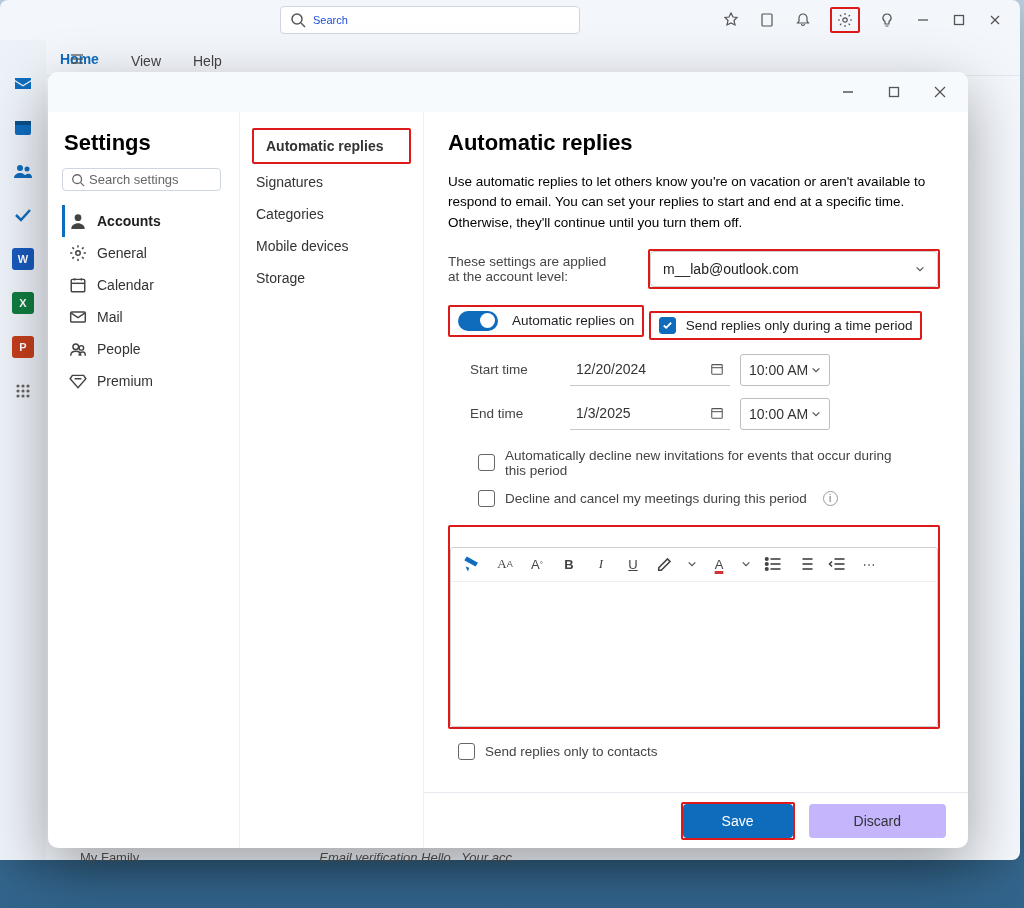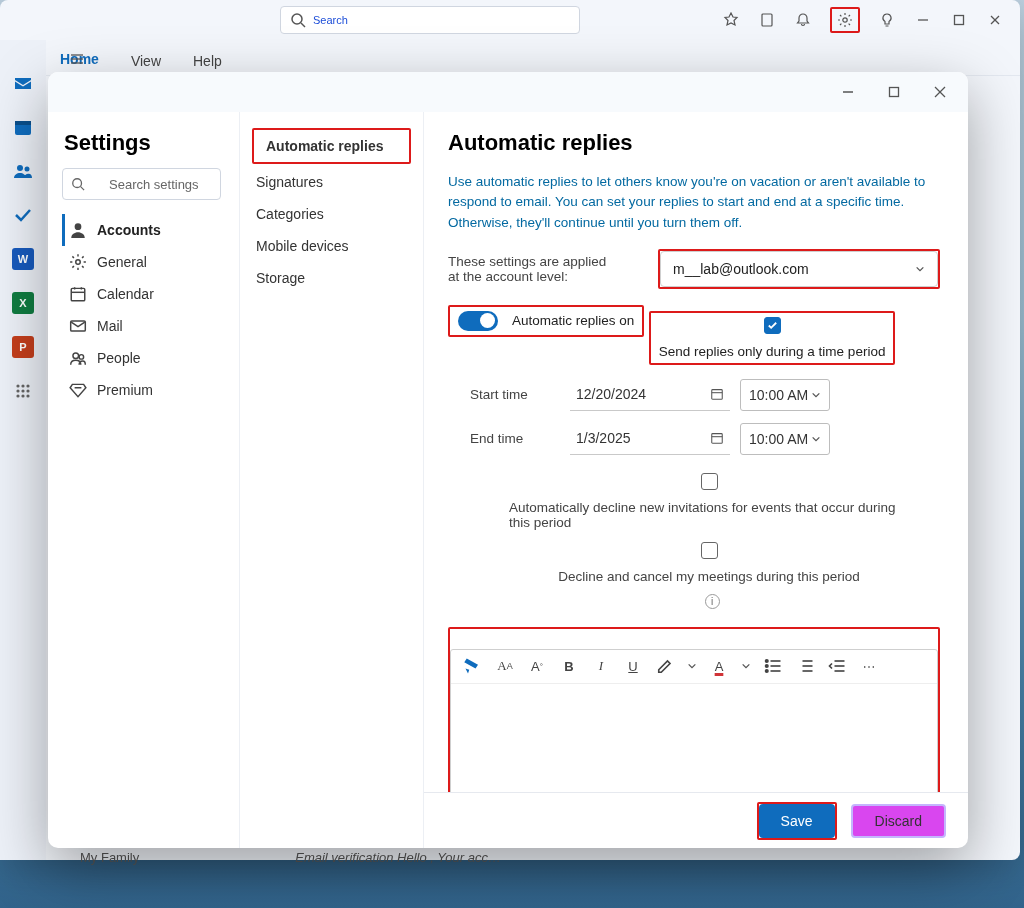--- a/index.html
+++ b/index.html
@@ -27,62 +27,62 @@
   .app-ic { width:22px; height:22px; display:flex; align-items:center; justify-content:center; border-radius:3px; font-size:11px; font-weight:700; color:#fff; }
 
   
   .dialog { position:absolute; left:48px; top:72px; width:920px; height:776px; background:#fff; border-radius:10px; box-shadow:0 20px 60px rgba(0,0,0,0.35); display:flex; flex-direction:column; overflow:hidden; }
   .dialog-titlebar { height:40px; display:flex; justify-content:flex-end; align-items:center; gap:10px; padding-right:10px; background:#f7fafd; }
   .win-btn { width:36px; height:30px; display:flex; align-items:center; justify-content:center; color:#555; border-radius:4px; }
 
   .dialog-body { flex:1; display:flex; min-height:0; }
   .col1 { width:192px; border-right:1px solid #eceff4; padding:8px 18px 8px 14px; }
   .settings-title { font-size:22px; font-weight:600; padding:10px 0 12px 2px; }
-  .search-settings { display:flex; align-items:center; gap:24px; height:32px; border:1px solid #d0d6e0; border-radius:4px; padding:0 8px; font-size:13px; color:#666; margin-bottom:14px; }
+  .search-settings { display:flex; align-items:center; gap:4px; height:23px; border:1px solid #d0d6e0; border-radius:4px; padding:0 8px; font-size:13px; color:#666; margin-bottom:14px; }
   .cat { display:flex; align-items:center; gap:10px; height:32px; font-size:14px; color:#333; padding-left:4px; border-left:3px solid transparent; cursor:pointer; }
   .cat.active { font-weight:600; border-left-color:#0f6cbd; color:#222; }
   .cat .cat-ic { width:18px; height:18px; color:#444; display:flex; align-items:center; justify-content:center; }
 
   .col2 { width:184px; border-right:1px solid #eceff4; padding:14px 4px; }
   .sub { padding:8px 12px; font-size:14px; color:#333; cursor:pointer; border-radius:2px; }
   .sub.active { font-weight:600; }
 
   .col3 { flex:1; display:flex; flex-direction:column; min-height:0; }
   .content-scroll { flex:1; overflow:auto; padding:14px 28px 4px 24px; }
   .heading { font-size:22px; font-weight:600; margin:4px 0 16px 0; }
-  .desc { font-size:13.5px; color:#0369a1; line-height:1.5; }
+  .desc { font-size:13.5px; color:#000000; line-height:1.5; }
   .mt { margin-top:16px; }
   .row { display:flex; align-items:center; gap:16px; }
   .lbl { font-size:13.5px; color:#444; }
   .account-select { flex:1; height:36px; border:1px solid #cfcfcf; border-radius:4px; display:flex; align-items:center; justify-content:space-between; padding:0 12px; font-size:14px; color:#222; }
 
   .toggle { width:40px; height:20px; background:#0f6cbd; border-radius:20px; position:relative; }
   .toggle::after { content:""; position:absolute; width:15px; height:15px; background:#fff; border-radius:50%; top:2.5px; right:3px; }
 
-  .chk-row { display:flex; align-items:center; gap:10px;flex-direction:column; }
+  .chk-row { display:flex; align-items:center; gap:10px; }
   .chk { width:17px; height:17px; border:1.5px solid #666; border-radius:3px; display:flex; align-items:center; justify-content:center; flex:0 0 auto; }
   .chk.checked { background:#0f6cbd; border-color:#0f6cbd; color:#fff; }
 
   .time-grid { display:grid; grid-template-columns:90px 160px 90px; gap:12px 10px; align-items:center; margin-left:22px; margin-top:14px; }
   .date-in { height:32px; border:none; border-bottom:1px solid #c9c9c9; padding:0 6px; font-size:14px; color:#333; display:flex; align-items:center; justify-content:space-between; }
   .time-sel { height:32px; border:1px solid #bdbdbd; border-radius:3px; display:flex; align-items:center; justify-content:space-between; padding:0 8px; font-size:14px; color:#333; }
 
   .opts { margin:18px 0 0 30px; display:flex; flex-direction:column; gap:12px; }
 
   .editor { margin-top:20px; border:1px solid #cfcfcf; border-radius:3px; height:180px; display:flex; flex-direction:column; }
   .etoolbar { height:34px; display:flex; align-items:center; gap:12px; padding:0 12px; color:#444; font-size:13px; border-bottom:1px solid #eee; }
   .etoolbar .tbtn { width:20px; height:20px; display:flex; align-items:center; justify-content:center; cursor:pointer; }
   .ebody { flex:1; padding:10px 12px; font-size:14px; }
 
   .footer { height:56px; border-top:1px solid #e6e9ef; display:flex; align-items:center; justify-content:flex-end; gap:14px; padding:0 22px; }
-  .btn { height:34px; padding:0 22px; border-radius:4px; font-size:14px; display:flex; align-items:center; cursor:pointer; }
+  .btn { height:34px; padding:0 39px; border-radius:4px; font-size:14px; display:flex; align-items:center; cursor:pointer; }
   .btn-primary { background:#0f6cbd; color:#fff; }
-  .btn-secondary { background:#d946ef; border:2px solid #c4b5fd; color:#333;text-align:center; }
-
-  .under-dialog { position:absolute; left:80px; top:850px; font-size:13px; color:#555; display:flex; gap:16px; }
+  .btn-secondary { background:#c4b5fd; border:6px solid #c4b5fd; color:#333;text-align:center; }
+
+  .under-dialog { position:absolute; left:80px; top:850px; font-size:13px; color:#555; display:flex; gap:40px; }
 
   .chevron-down { width:10px; height:10px; }
   .info-ico { margin-left:6px; color:#666; width:15px; height:15px; border:1px solid #999; border-radius:50%; display:inline-flex; align-items:center; justify-content:center; font-size:10px; }
 </style>
 </head>
 <body>
 
 <div class="background-photo"></div>
 
 <div class="outlook-window">
@@ -302,21 +302,21 @@
       <div class="sub">Categories</div>
       <div class="sub">Mobile devices</div>
       <div class="sub">Storage</div>
     </div>
 
     <div class="col3">
       <div class="content-scroll">
         <div class="heading">Automatic replies</div>
         <div class="desc">Use automatic replies to let others know you're on vacation or aren't available to respond to email. You can set your replies to start and end at a specific time. Otherwise, they'll continue until you turn them off.</div>
 
-        <div class="row mt" style="gap:40px;">
+        <div class="row mt" style="gap:30px;">
           <div class="lbl" style="width:170px;">These settings are applied at the account level:</div>
           <div class="hl-red-box" style="flex:1;">
             <div class="account-select">
               <span>m__lab@outlook.com</span>
               <svg class="chevron-down" viewBox="0 0 12 12" fill="none" stroke="#555" stroke-width="1.5">
                   <path d="M2 4l4 4 4-4"></path>
                 </svg>
             </div>
           </div>
         </div>

